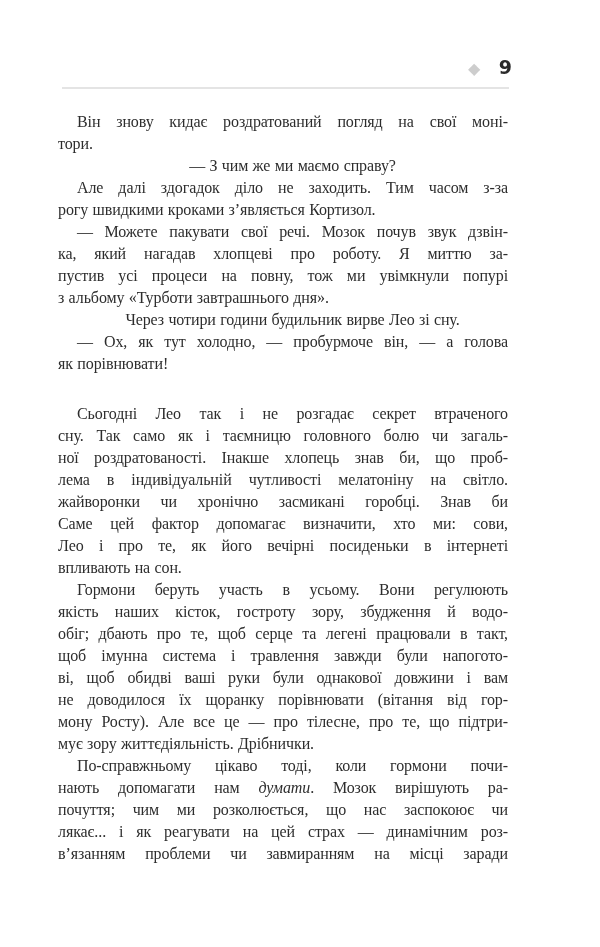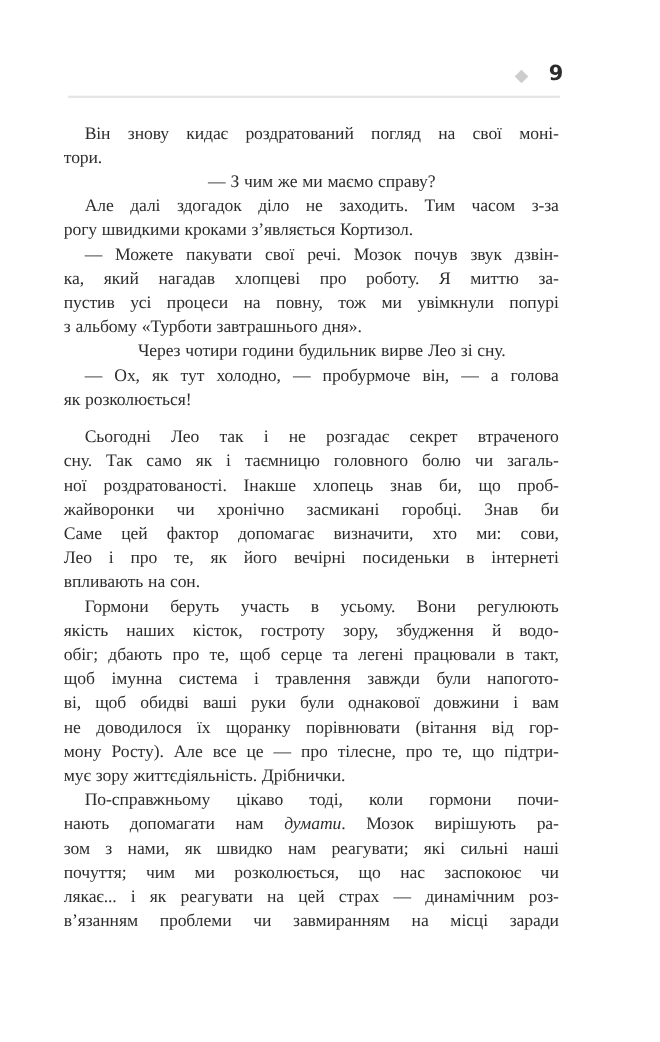--- a/index.html
+++ b/index.html
@@ -34,21 +34,21 @@
   
   .textcol {
     position: absolute; top: 111px; left: 58px; width: 450px;
     font-size: 16px; line-height: 22px;
     letter-spacing: -0.1px;
     word-spacing: 0.5px;
   }
   .ln { min-height: 22px; }
   .ln.j { text-align: justify; text-align-last: justify; }
   .ln.ind { text-indent: 19px; text-align: center; }
-  .ln.gap { margin-top: 12px; }
+  .ln.gap { margin-top: 28px; }
   .ln em { font-style: italic; font-family: Liberation Serif, serif; }
 </style>
 </head>
 <body>
 
 <div class="page">
 
   <div class="header-rule"></div>
   <div class="ornament">◆</div>
   <div class="pagenum">9</div>
@@ -58,40 +58,40 @@
     <div class="ln">тори.</div>
     <div class="ln ind">— З чим же ми маємо справу?</div>
     <div class="ln ind j">Але далі здогадок діло не заходить. Тим часом з-за</div>
     <div class="ln">рогу швидкими кроками з’являється Кортизол.</div>
     <div class="ln ind j">— Можете пакувати свої речі. Мозок почув звук дзвін-</div>
     <div class="ln j">ка, який нагадав хлопцеві про роботу. Я миттю за-</div>
     <div class="ln j">пустив усі процеси на повну, тож ми увімкнули попурі</div>
     <div class="ln">з альбому «Турботи завтрашнього дня».</div>
     <div class="ln ind">Через чотири години будильник вирве Лео зі сну.</div>
     <div class="ln ind j">— Ох, як тут холодно, — пробурмоче він, — а голова</div>
-    <div class="ln">як розколюється!</div>
+    <div class="ln">як порівнювати!</div>
 
     <div class="ln ind j gap">Сьогодні Лео так і не розгадає секрет втраченого</div>
     <div class="ln j">сну. Так само як і таємницю головного болю чи загаль-</div>
     <div class="ln j">ної роздратованості. Інакше хлопець знав би, що проб-</div>
+    <div class="ln j">лема в індивідуальній чутливості мелатоніну на світло.</div>
     <div class="ln j">жайворонки чи хронічно засмикані горобці. Знав би</div>
     <div class="ln j">Саме цей фактор допомагає визначити, хто ми: сови,</div>
     <div class="ln j">Лео і про те, як його вечірні посиденьки в інтернеті</div>
     <div class="ln">впливають на сон.</div>
     <div class="ln ind j">Гормони беруть участь в усьому. Вони регулюють</div>
     <div class="ln j">якість наших кісток, гостроту зору, збудження й водо-</div>
     <div class="ln j">обіг; дбають про те, щоб серце та легені працювали в такт,</div>
     <div class="ln j">щоб імунна система і травлення завжди були напогото-</div>
     <div class="ln j">ві, щоб обидві ваші руки були однакової довжини і вам</div>
     <div class="ln j">не доводилося їх щоранку порівнювати (вітання від гор-</div>
     <div class="ln j">мону Росту). Але все це — про тілесне, про те, що підтри-</div>
     <div class="ln">мує зору життєдіяльність. Дрібнички.</div>
     <div class="ln ind j">По-справжньому цікаво тоді, коли гормони почи-</div>
     <div class="ln j">
       <span>нають допомагати нам </span><em>думати</em><span>. Мозок вирішують ра-</span>
     </div>
-    <div class="ln j">зом з нами, як швидко нам реагувати; які сильні наші</div>
     <div class="ln j">почуття; чим ми розколюється, що нас заспокоює чи</div>
     <div class="ln j">лякає... і як реагувати на цей страх — динамічним роз-</div>
     <div class="ln j">в’язанням проблеми чи завмиранням на місці заради</div>
   </div>
 
 </div>
 
 </body></html>

